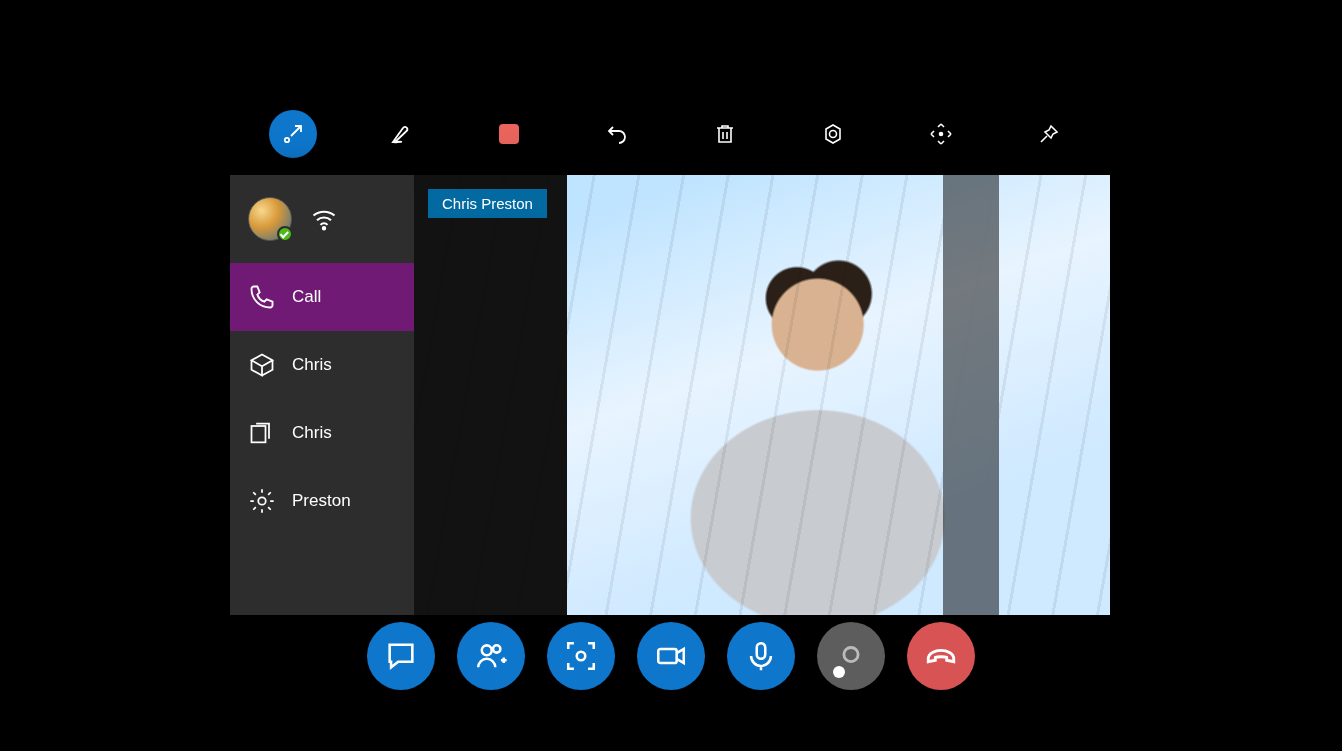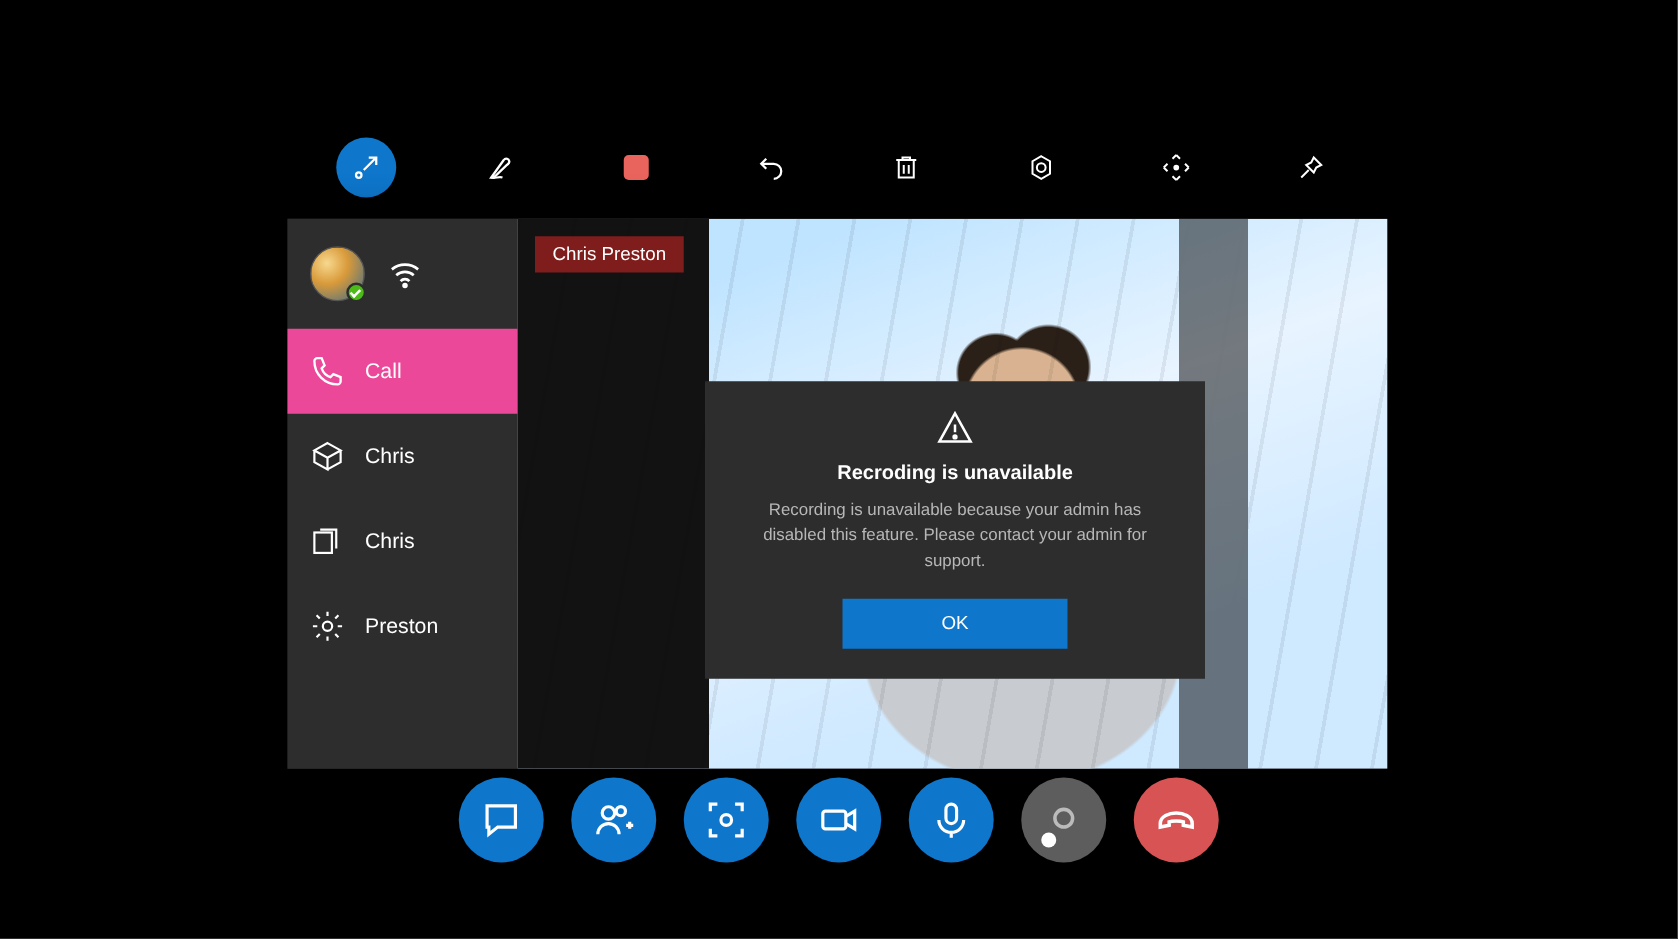--- a/index.html
+++ b/index.html
@@ -87,21 +87,21 @@
     }
     .wifi-ico { width: 28px; height: 28px; }
     .sb-nav { display:flex; flex-direction:column; }
     .sb-item {
       height: 68px;
       display: flex; align-items: center;
       gap: 16px; padding-left: 18px;
       color: #fff; font-size: 17px;
       cursor: pointer;
     }
-    .sb-item.active { background: #ec4899; }
+    .sb-item.active { background: #701a75; }
     .sb-item svg { width: 28px; height: 28px; flex-shrink:0; }
     .sb-spacer { flex: 1; }
     
     .video-pane {
       flex: 1;
       position: relative;
       overflow: hidden;
     }
     .video-bg {
       position:absolute; inset:0;
@@ -117,21 +117,21 @@
       content:"";position:absolute;inset:0;
       background:
         repeating-linear-gradient(100deg,rgba(0,0,0,.12) 0 3px,transparent 3px 44px),
         linear-gradient(90deg,transparent 0 76%,#141414 76% 84%,transparent 84%);
       mix-blend-mode:multiply;
       opacity:.55;
     }
     .participant-chip {
       position: absolute;
       top: 14px; left: 14px;
-      background: #7f1d1d;
+      background: #0369a1;
       color: #fff;
       font-size: 15px;
       padding: 6px 14px;
       font-weight: 500;
     }
     
     .modal {
       position: absolute;
       top: 130px;
       left: 150px;
@@ -277,30 +277,20 @@
         <span>Preston</span>
       </div>
     </div>
   </div>
 
   <div class="video-pane">
     <div class="video-bg"></div>
 
     <div class="participant-chip">Chris Preston</div>
 
-    <div class="modal">
-      <svg class="warn" viewBox="0 0 24 24" fill="none" stroke="#fff" stroke-width="1.6">
-        <path d="M12 3 L22 21 H2 Z"></path>
-        <path d="M12 10 V15"></path>
-        <circle cx="12" cy="18" r="0.9" fill="#fff"></circle>
-      </svg>
-      <div class="modal-title">Recroding is unavailable</div>
-      <div class="modal-body">Recording is unavailable because your admin has disabled this feature. Please contact your admin for support.</div>
-      <button class="modal-btn">OK</button>
-    </div>
   </div>
 </div>
 
 <div class="call-bar">
 
   <div class="cb-btn">
     <svg viewBox="0 0 24 24" fill="none" stroke="#fff" stroke-width="1.8">
       <path d="M4 4 H20 V16 H10 L5 20 V16 H4 Z"></path>
     </svg>
   </div>

